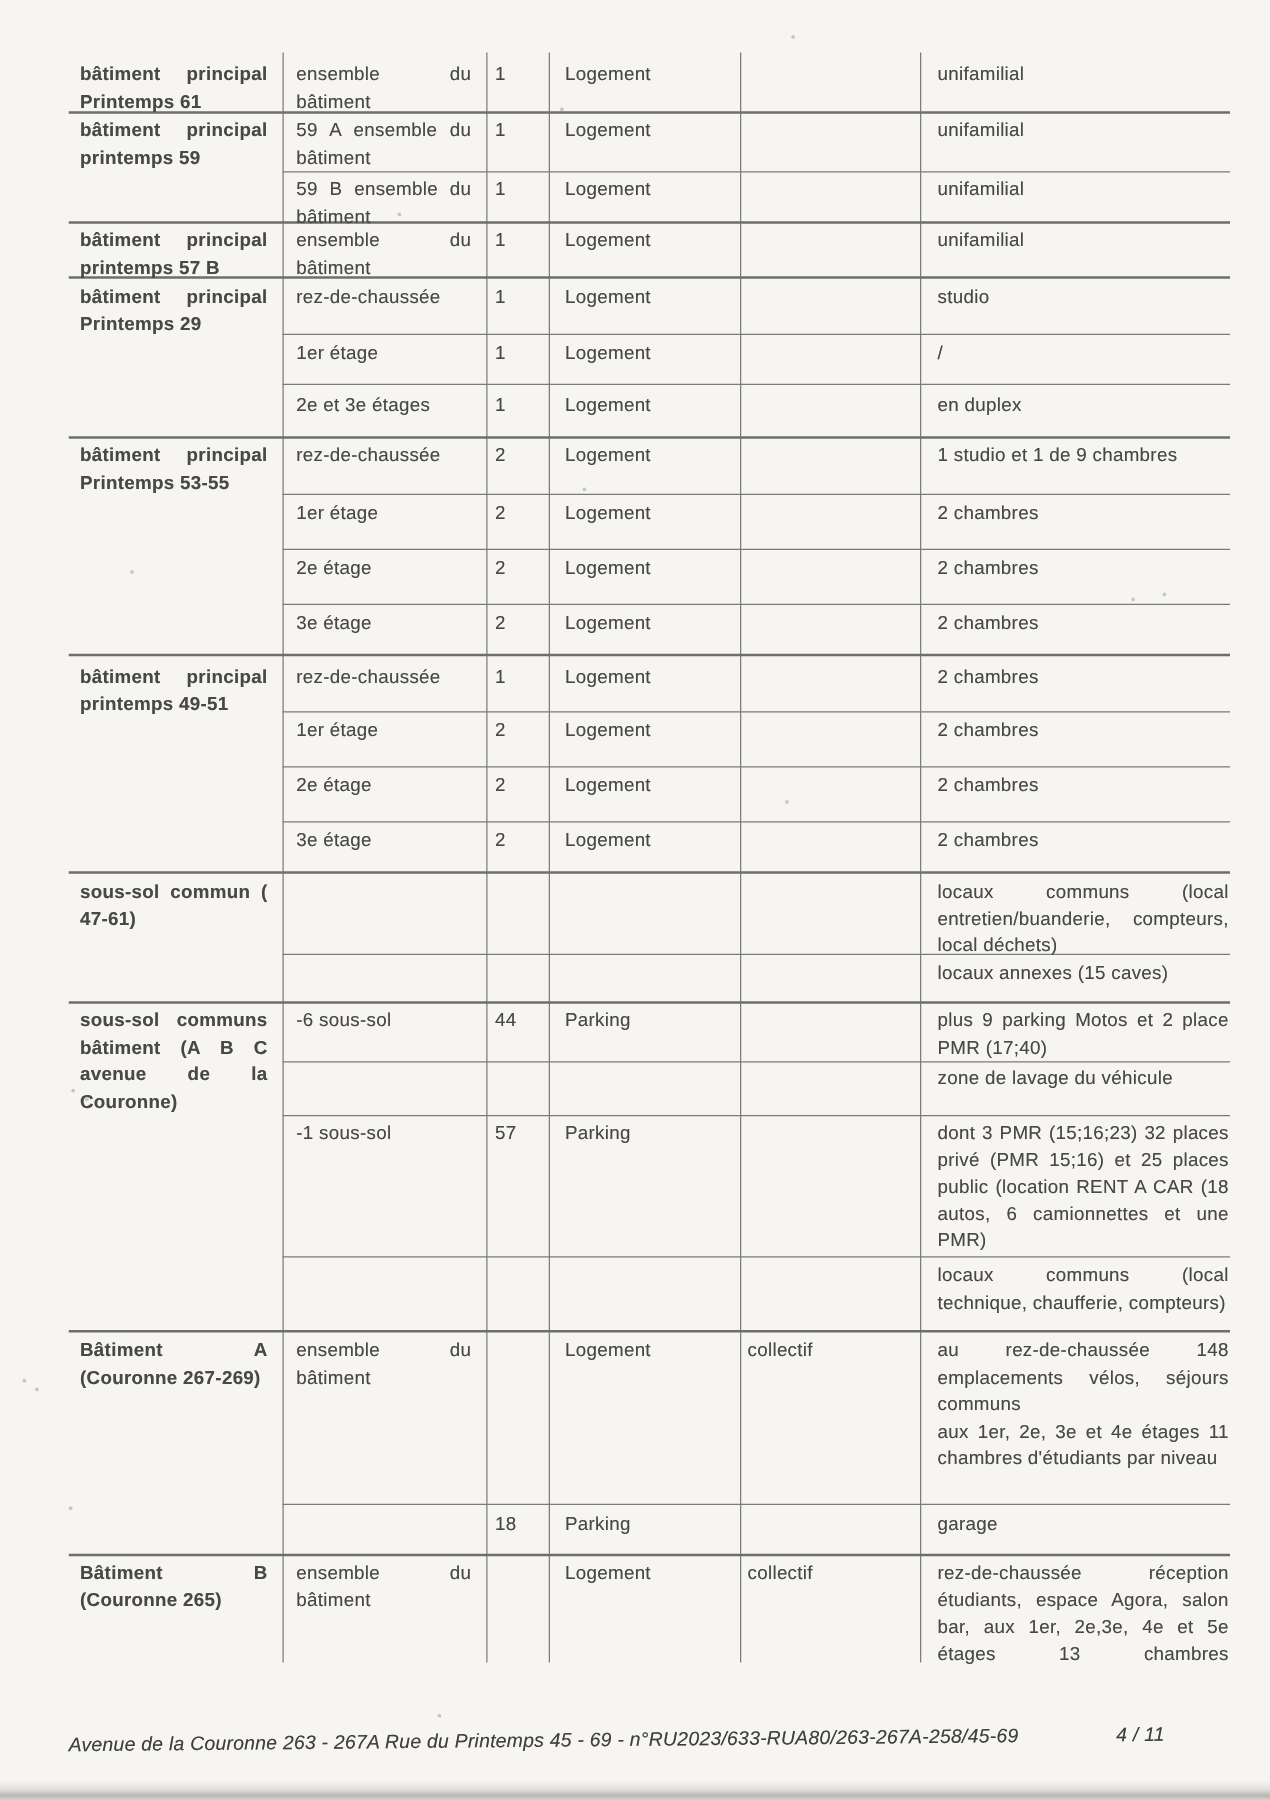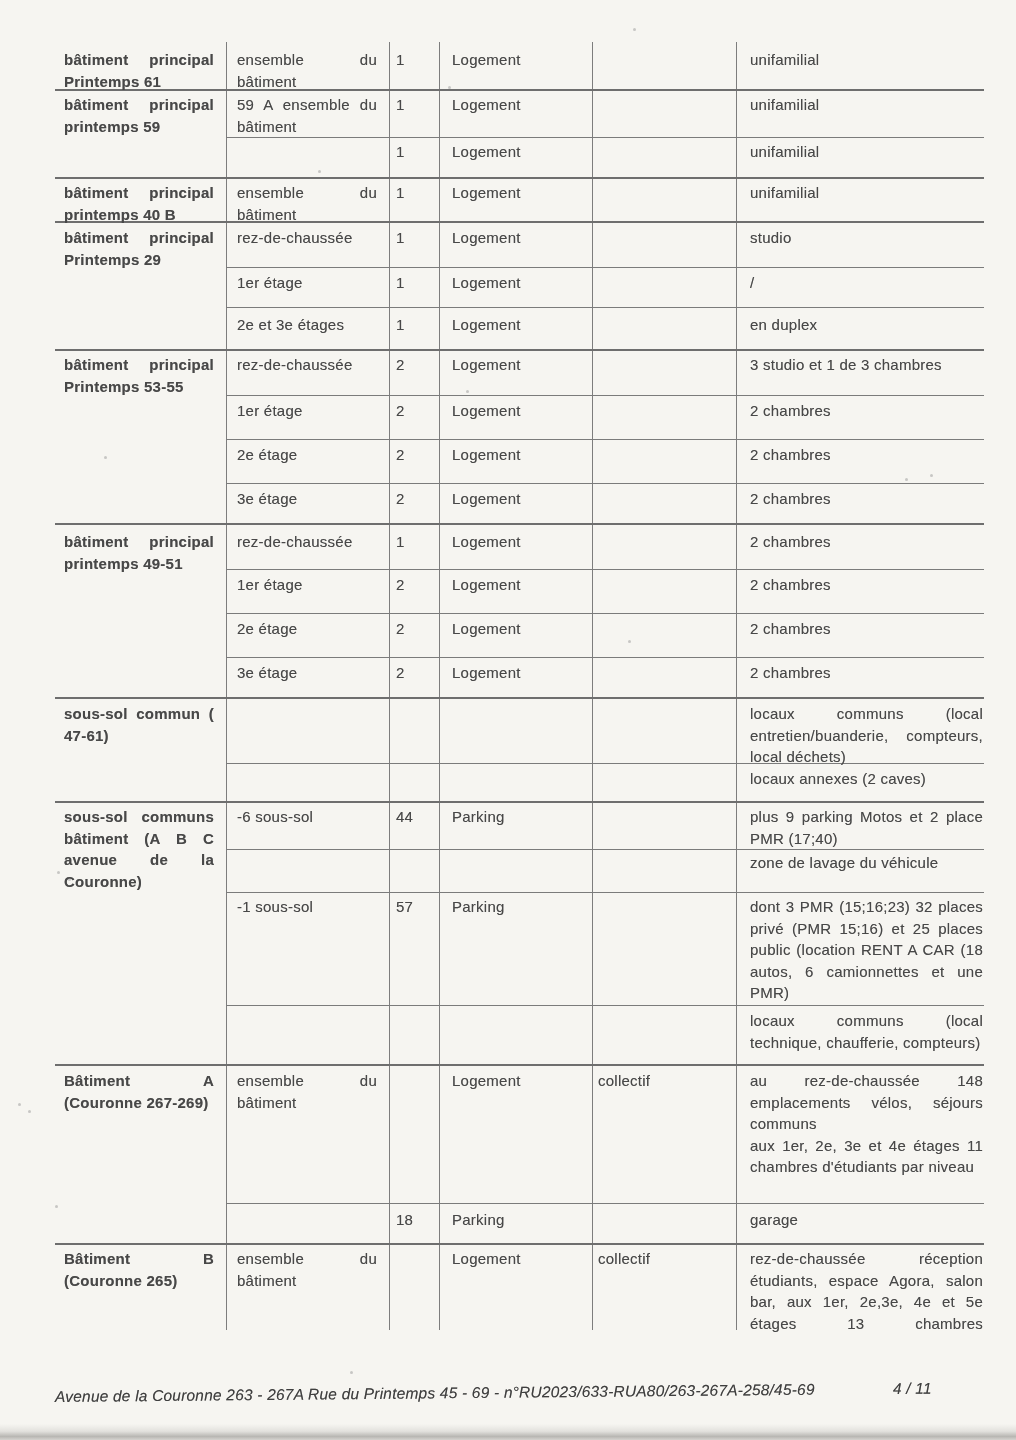--- a/index.html
+++ b/index.html
@@ -76,31 +76,32 @@
   <div class="hline" style="left:226px;width:758px;top:613px"></div>
   <div class="hline" style="left:226px;width:758px;top:657px"></div>
   <div class="hline" style="left:226px;width:758px;top:763px"></div>
   <div class="hline" style="left:226px;width:758px;top:849px"></div>
   <div class="hline" style="left:226px;width:758px;top:892px"></div>
   <div class="hline" style="left:226px;width:758px;top:1005px"></div>
   <div class="hline" style="left:226px;width:758px;top:1203px"></div>
 
   <div class="cell c1" style="top:49px">bâtiment principal Printemps 61</div>
   <div class="cell c1" style="top:94px">bâtiment principal printemps 59</div>
-  <div class="cell c1" style="top:182px">bâtiment principal printemps 40 B</div>
+  <div class="cell c1" style="top:182px">bâtiment principal printemps 57 B</div>
   <div class="cell c1" style="top:227px">bâtiment principal Printemps 29</div>
   <div class="cell c1" style="top:354px">bâtiment principal Printemps 53-55</div>
   <div class="cell c1" style="top:531px">bâtiment principal printemps 49-51</div>
   <div class="cell c1" style="top:703px">sous-sol commun ( 47-61)</div>
   <div class="cell c1" style="top:806px">sous-sol communs bâtiment (A B C avenue de la Couronne)</div>
   <div class="cell c1" style="top:1070px">Bâtiment A (Couronne 267-269)</div>
   <div class="cell c1" style="top:1248px">Bâtiment B (Couronne 265)</div>
 
   <div class="cell c2" style="top:49px">ensemble du bâtiment</div>
   <div class="cell c2" style="top:94px">59 A ensemble du bâtiment</div>
+  <div class="cell c2" style="top:141px">59 B ensemble du bâtiment</div>
   <div class="cell c2" style="top:182px">ensemble du bâtiment</div>
   <div class="cell c2" style="top:227px">rez-de-chaussée</div>
   <div class="cell c2" style="top:272px">1er étage</div>
   <div class="cell c2" style="top:314px">2e et 3e étages</div>
   <div class="cell c2" style="top:354px">rez-de-chaussée</div>
   <div class="cell c2" style="top:400px">1er étage</div>
   <div class="cell c2" style="top:444px">2e étage</div>
   <div class="cell c2" style="top:488px">3e étage</div>
   <div class="cell c2" style="top:531px">rez-de-chaussée</div>
   <div class="cell c2" style="top:574px">1er étage</div>
@@ -154,30 +155,30 @@
   <div class="cell c5" style="top:1070px">collectif</div>
   <div class="cell c5" style="top:1248px">collectif</div>
 
   <div class="cell c6" style="top:49px">unifamilial</div>
   <div class="cell c6" style="top:94px">unifamilial</div>
   <div class="cell c6" style="top:141px">unifamilial</div>
   <div class="cell c6" style="top:182px">unifamilial</div>
   <div class="cell c6" style="top:227px">studio</div>
   <div class="cell c6" style="top:272px">/</div>
   <div class="cell c6" style="top:314px">en duplex</div>
-  <div class="cell c6" style="top:354px">3 studio et 1 de 3 chambres</div>
+  <div class="cell c6" style="top:354px">1 studio et 1 de 9 chambres</div>
   <div class="cell c6" style="top:400px">2 chambres</div>
   <div class="cell c6" style="top:444px">2 chambres</div>
   <div class="cell c6" style="top:488px">2 chambres</div>
   <div class="cell c6" style="top:531px">2 chambres</div>
   <div class="cell c6" style="top:574px">2 chambres</div>
   <div class="cell c6" style="top:618px">2 chambres</div>
   <div class="cell c6" style="top:662px">2 chambres</div>
   <div class="cell c6" style="top:703px">locaux communs (local entretien/buanderie, compteurs, local déchets)</div>
-  <div class="cell c6" style="top:768px">locaux annexes (2 caves)</div>
+  <div class="cell c6" style="top:768px">locaux annexes (15 caves)</div>
   <div class="cell c6" style="top:806px">plus 9 parking Motos et 2 place PMR (17;40)</div>
   <div class="cell c6" style="top:852px">zone de lavage du véhicule</div>
   <div class="cell c6" style="top:896px">dont 3 PMR (15;16;23) 32 places privé (PMR 15;16) et 25 places public (location RENT A CAR (18 autos, 6 camionnettes et une PMR)</div>
   <div class="cell c6" style="top:1010px">locaux communs (local technique, chaufferie, compteurs)</div>
   <div class="cell c6 pre" style="top:1070px">au rez-de-chaussée 148 emplacements vélos, séjours communs
 aux 1er, 2e, 3e et 4e étages 11 chambres d'étudiants par niveau</div>
   <div class="cell c6" style="top:1209px">garage</div>
   <div class="cell c6 justify-all" style="top:1248px">rez-de-chaussée réception étudiants, espace Agora, salon bar, aux 1er, 2e,3e, 4e et 5e étages 13 chambres</div>
 
   <div class="footer">

